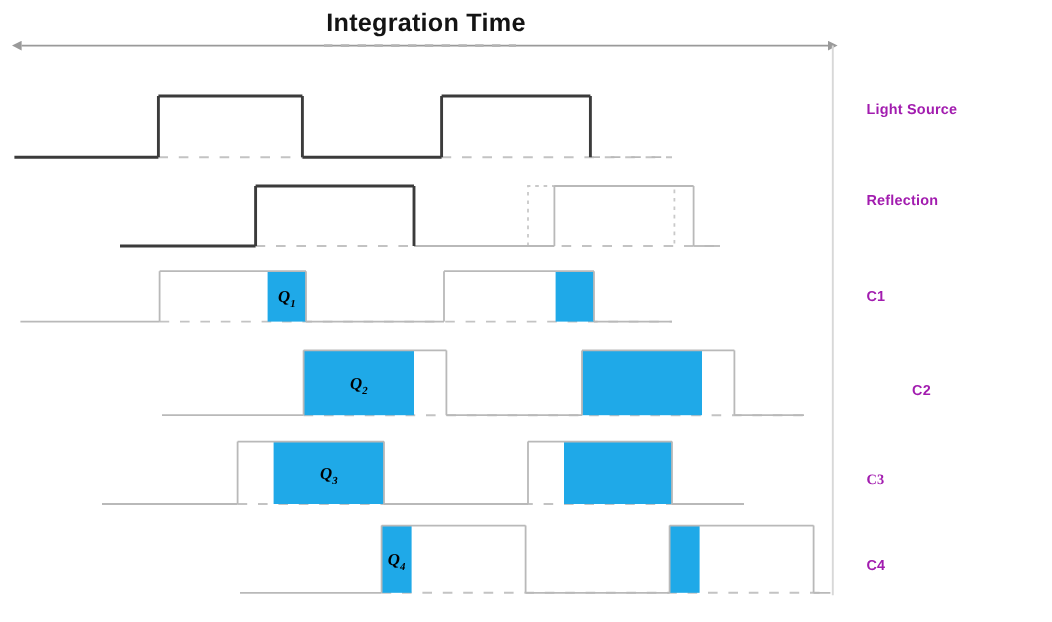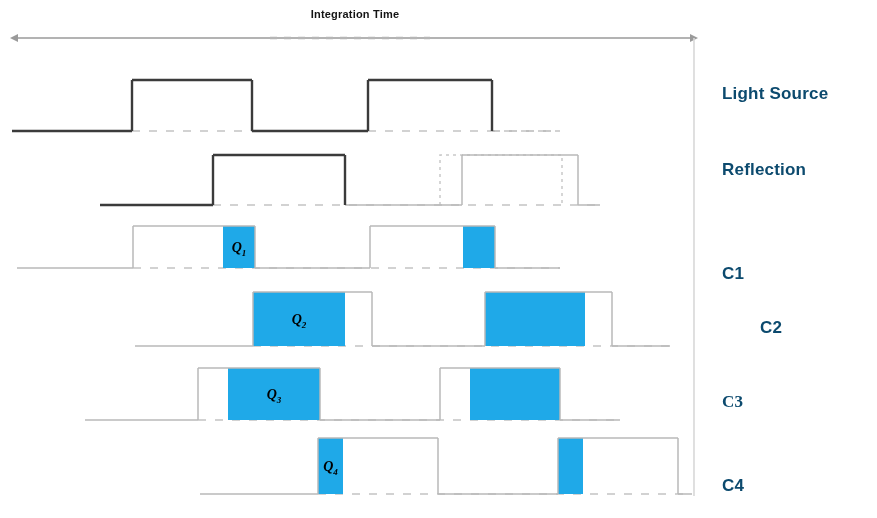--- a/index.html
+++ b/index.html
@@ -10,30 +10,30 @@
     font-family:"Liberation Sans", sans-serif;
     overflow:hidden;
     position:relative;
   }
   #diagram-root{position:relative;width:877px;height:518px;}
   svg#wave-canvas{position:absolute;left:0;top:0;width:877px;height:518px;display:block;}
   .row-label{
     position:absolute;
     font-family:"Liberation Sans", sans-serif;
     font-weight:bold;
-    font-size:17px;
-    color:#0c4a6e;
+    font-size:12px;
+    color:#a21caf;
     letter-spacing:0.2px;
     white-space:nowrap;
   }
   .title-text{
     position:absolute;
     font-family:"Liberation Sans", sans-serif;
     font-weight:bold;
-    font-size:11px;
+    font-size:21px;
     color:#141414;
     letter-spacing:0.2px;
     white-space:nowrap;
     text-align:center;
   }
   .q-label{
     font-family:"Liberation Serif", serif;
     font-weight:bold;
     font-style:italic;
     font-size:14px;
@@ -148,18 +148,18 @@
           <line x1="558" y1="494" x2="558" y2="438" stroke="#b9b9b9" stroke-width="1.5"></line>
           <line x1="678" y1="494" x2="692" y2="494" stroke="#b9b9b9" stroke-width="1.5" fill="none"></line>
           <line x1="678" y1="438" x2="678" y2="494" stroke="#b9b9b9" stroke-width="1.5"></line>
         </g>
       </g>
   </svg>
 
   <div id="labels-layer">
       <div class="row-label" style="left: 722px; top: 84px;">Light Source</div>
       <div class="row-label" style="left: 722px; top: 160px;">Reflection</div>
-      <div class="row-label" style="left: 722px; top: 240px; margin-top: 24px;">C1</div>
+      <div class="row-label" style="left: 722px; top: 240px;">C1</div>
       <div class="row-label" style="left: 760px; top: 318px;">C2</div>
       <div class="row-label" style="left: 722px; top: 392px; font-family: Liberation Serif, serif;">C3</div>
-      <div class="row-label" style="left: 722px; top: 476px;">C4</div>
+      <div class="row-label" style="left: 722px; top: 464px;">C4</div>
     </div>
 </div>
 
 </body></html>

